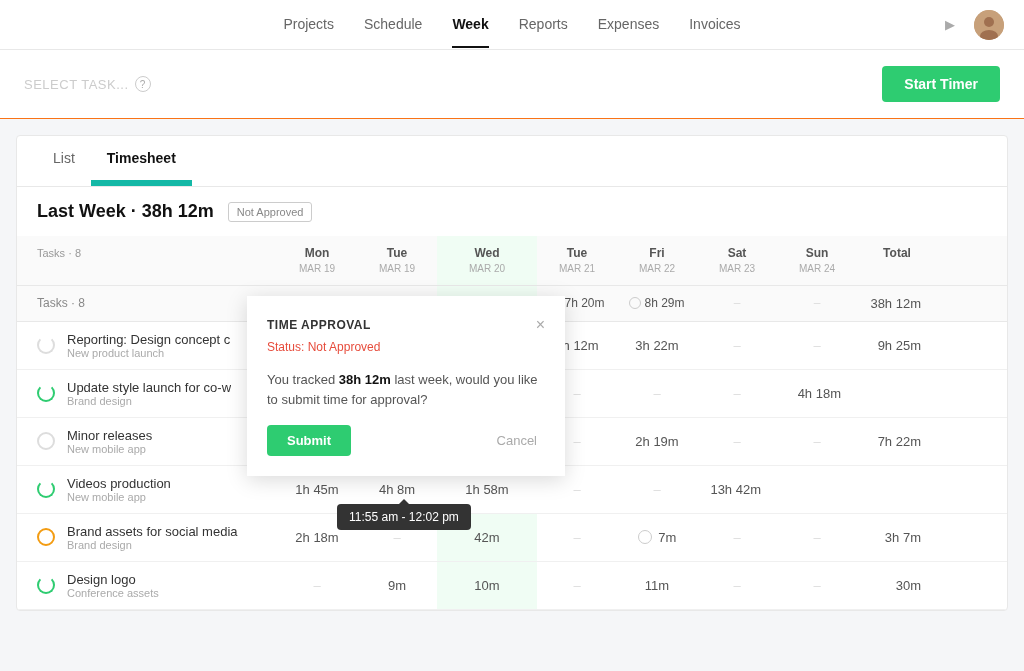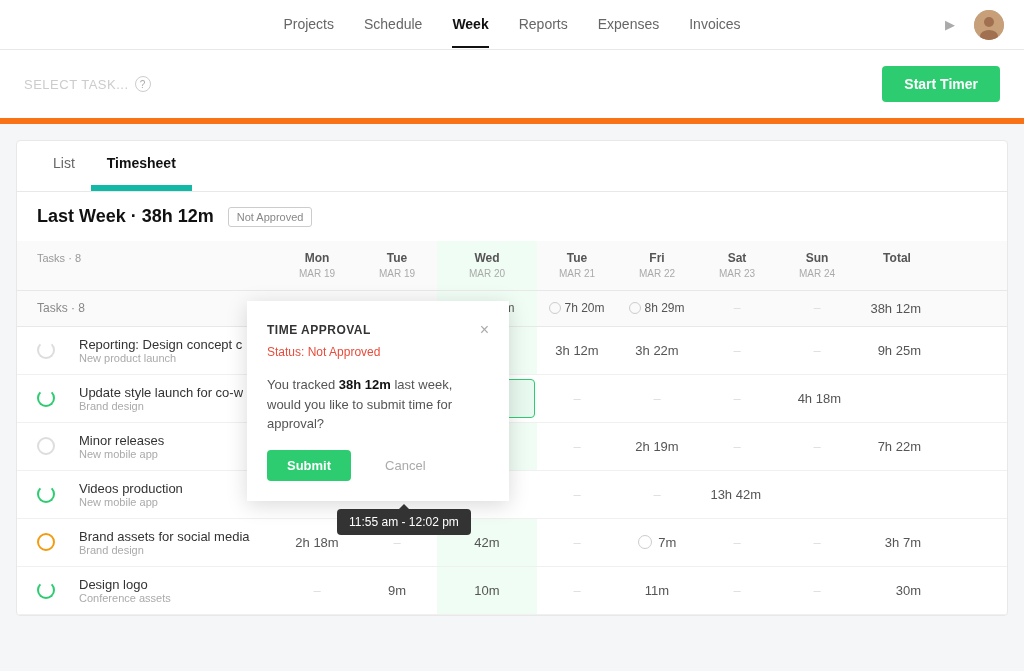--- a/index.html
+++ b/index.html
@@ -8,21 +8,21 @@
     
     .top-nav { background: #fff; border-bottom: 1px solid #e8e8e8; display: flex; align-items: center; justify-content: center; padding: 0 20px; height: 50px; position: relative; }
     .nav-links { display: flex; gap: 30px; align-items: center; }
     .nav-link { color: #666; text-decoration: none; font-size: 14px; cursor: pointer; padding: 14px 0; border-bottom: 2px solid transparent; }
     .nav-link.active { color: #111; font-weight: 600; border-bottom: 2px solid #111; }
     .nav-right { position: absolute; right: 20px; display: flex; align-items: center; gap: 10px; }
     .play-btn { width: 28px; height: 28px; display: flex; align-items: center; justify-content: center; color: #aaa; }
     .avatar { width: 30px; height: 30px; border-radius: 50%; background: #c7a07a; overflow: hidden; display: flex; align-items: center; justify-content: center; }
 
     
-    .timer-bar { background: #fff; padding: 16px 24px; display: flex; align-items: center; justify-content: space-between; border-bottom: 6px solid #f97316; }
+    .timer-bar { background: #fff; padding: 16px 24px; display: flex; align-items: center; justify-content: space-between; border-bottom: 1px solid #f97316; }
     .select-task { display: flex; align-items: center; gap: 6px; color: #aaa; font-size: 13px; }
     .help-icon { width: 16px; height: 16px; border-radius: 50%; border: 1px solid #ccc; display: flex; align-items: center; justify-content: center; font-size: 10px; color: #aaa; cursor: pointer; }
     .start-timer-btn { background: #2ecc71; color: #fff; border: none; border-radius: 4px; padding: 10px 22px; font-size: 14px; font-weight: 600; cursor: pointer; margin-left: 46px; }
 
     
     .main { background: #fff; margin: 16px; border-radius: 4px; border: 1px solid #e8e8e8; overflow: hidden; }
 
     
     .tabs { display: flex; border-bottom: 1px solid #e8e8e8; padding: 0 20px; }
     .tab { padding: 14px 16px; color: #666; cursor: pointer; font-size: 14px; border-bottom: 2px solid transparent; }
@@ -35,21 +35,21 @@
 
     
     .timesheet { overflow-x: auto; position: relative; }
     .grid-header { display: grid; grid-template-columns: 260px 80px 80px 100px 80px 80px 80px 80px 80px; border-bottom: 1px solid #e8e8e8; background: #fafafa; }
     .grid-row { display: grid; grid-template-columns: 260px 80px 80px 100px 80px 80px 80px 80px 80px; border-bottom: 1px solid #f0f0f0; }
     .col-header { padding: 10px 8px; text-align: center; font-size: 11px; color: #999; font-weight: 500; line-height: 1.3; }
     .col-header.task-col { text-align: left; padding-left: 20px; }
     .col-header .day-name { font-size: 12px; color: #555; font-weight: 600; }
     .col-header .day-date { font-size: 10px; color: #aaa; }
 
-    .task-col-cell { padding: 10px 8px 10px 20px; display: flex; align-items: center; gap: 24px; }
+    .task-col-cell { padding: 10px 8px 10px 20px; display: flex; align-items: center; gap: 12px; }
     .task-info { display: flex; flex-direction: column; }
     .task-name { font-size: 13px; color: #333; font-weight: 500; white-space: nowrap; overflow: hidden; text-overflow: ellipsis; }
     .task-sub { font-size: 11px; color: #aaa; }
     .task-icon { width: 18px; height: 18px; border-radius: 50%; border: 2px solid #ddd; flex-shrink: 0; display: flex; align-items: center; justify-content: justify; }
     .task-icon.green { border-color: #2ecc71; border-top-color: transparent; }
     .task-icon.yellow { border-color: #f39c12; }
     .task-icon.empty { border-color: #ddd; }
 
     .time-cell { padding: 10px 8px; text-align: center; font-size: 13px; color: #555; display: flex; align-items: center; justify-content: center; }
     .time-cell.dash { color: #ddd; }
@@ -58,29 +58,29 @@
     .total-cell { padding: 10px 8px; text-align: right; font-size: 13px; color: #555; display: flex; align-items: center; justify-content: flex-end; padding-right: 16px; }
 
     .tasks-summary { display: grid; grid-template-columns: 260px 80px 80px 100px 80px 80px 80px 80px 80px; border-bottom: 1px solid #e8e8e8; background: #fafafa; }
     .tasks-summary-label { padding: 10px 8px 10px 20px; font-size: 12px; color: #888; }
     .tasks-summary-time { padding: 10px 8px; text-align: center; font-size: 12px; color: #555; display: flex; align-items: center; justify-content: center; gap: 3px; }
     .tasks-summary-time .circle { width: 12px; height: 12px; border-radius: 50%; border: 1px solid #ccc; display: inline-block; }
 
     
     .tooltip { position: absolute; background: #333; color: #fff; border-radius: 4px; padding: 6px 12px; font-size: 12px; white-space: nowrap; z-index: 100; }
     .tooltip::after { content: ''; position: absolute; top: -5px; left: 50%; transform: translateX(-50%); border: 5px solid transparent; border-bottom-color: #333; border-top: none; }
-    .modal { position: absolute; top: 60px; left: 230px; background: #fff; border-radius: 0; box-shadow: 0 4px 20px rgba(0,0,0,0.15); padding: 20px; width: 262px; z-index: 60; }
+    .modal { position: absolute; top: 60px; left: 230px; background: #fff; border-radius: 0; box-shadow: 0 4px 20px rgba(0,0,0,0.15); padding: 20px; width: 318px; z-index: 60; }
     .modal-header { display: flex; justify-content: space-between; align-items: center; margin-bottom: 6px; }
     .modal-title { font-size: 12px; font-weight: 700; letter-spacing: 0.5px; color: #333; text-transform: uppercase; }
     .modal-close { color: #aaa; cursor: pointer; font-size: 16px; }
     .modal-status { font-size: 12px; color: #aaa; margin-bottom: 16px; }
     .modal-status span { color: #e74c3c; font-weight: 500; }
     .modal-body { font-size: 13px; color: #555; line-height: 1.5; margin-bottom: 16px; }
     .modal-body strong { color: #111; }
-    .modal-actions { display: flex; gap: 26px; }
+    .modal-actions { display: flex; gap: 1px; justify-content: space-between; }
     .submit-btn { background: #2ecc71; color: #fff; border: none; border-radius: 4px; padding: 8px 20px; font-size: 13px; font-weight: 600; cursor: pointer; }
     .cancel-btn { background: none; border: none; color: #aaa; font-size: 13px; cursor: pointer; padding: 8px; }
 
     .timesheet-container { position: relative; }
   </style>
 </head>
 <body>
 
 <nav class="top-nav">
   <div class="nav-links">

